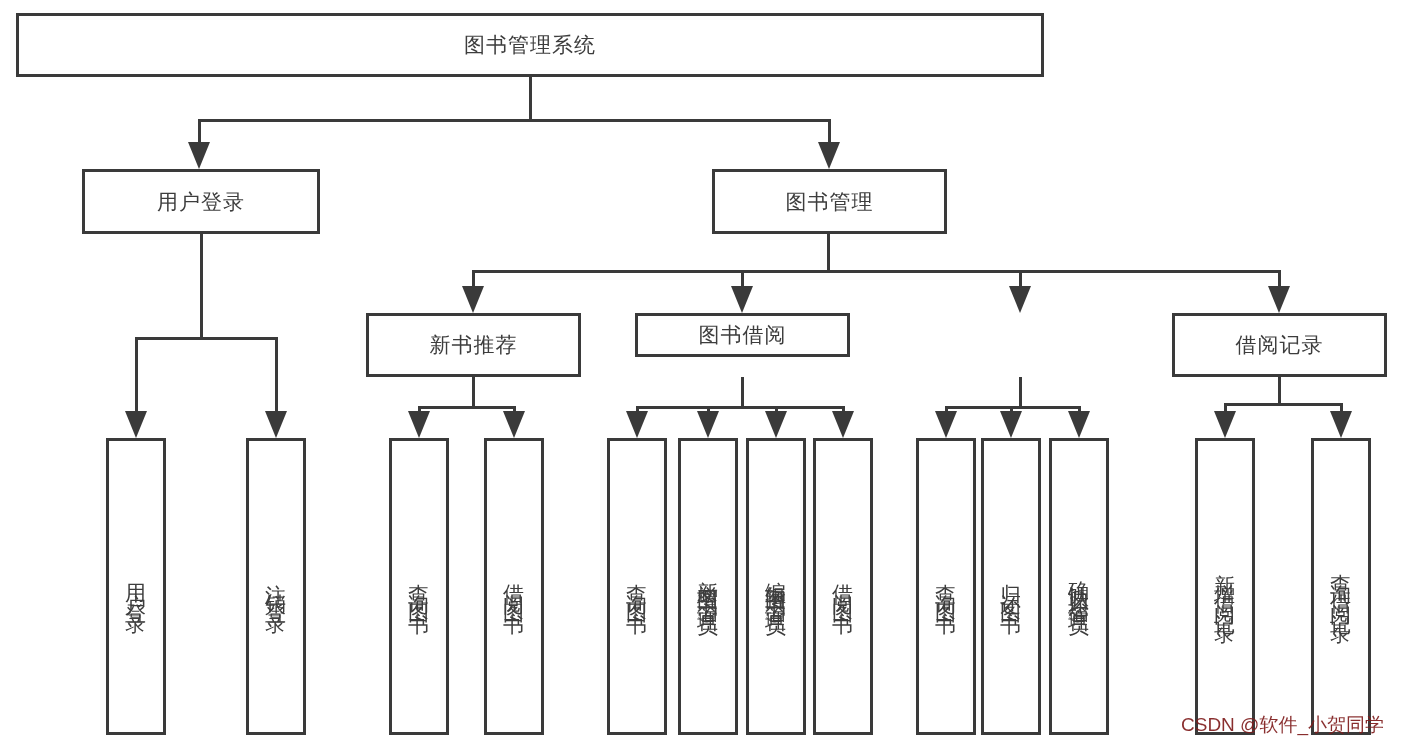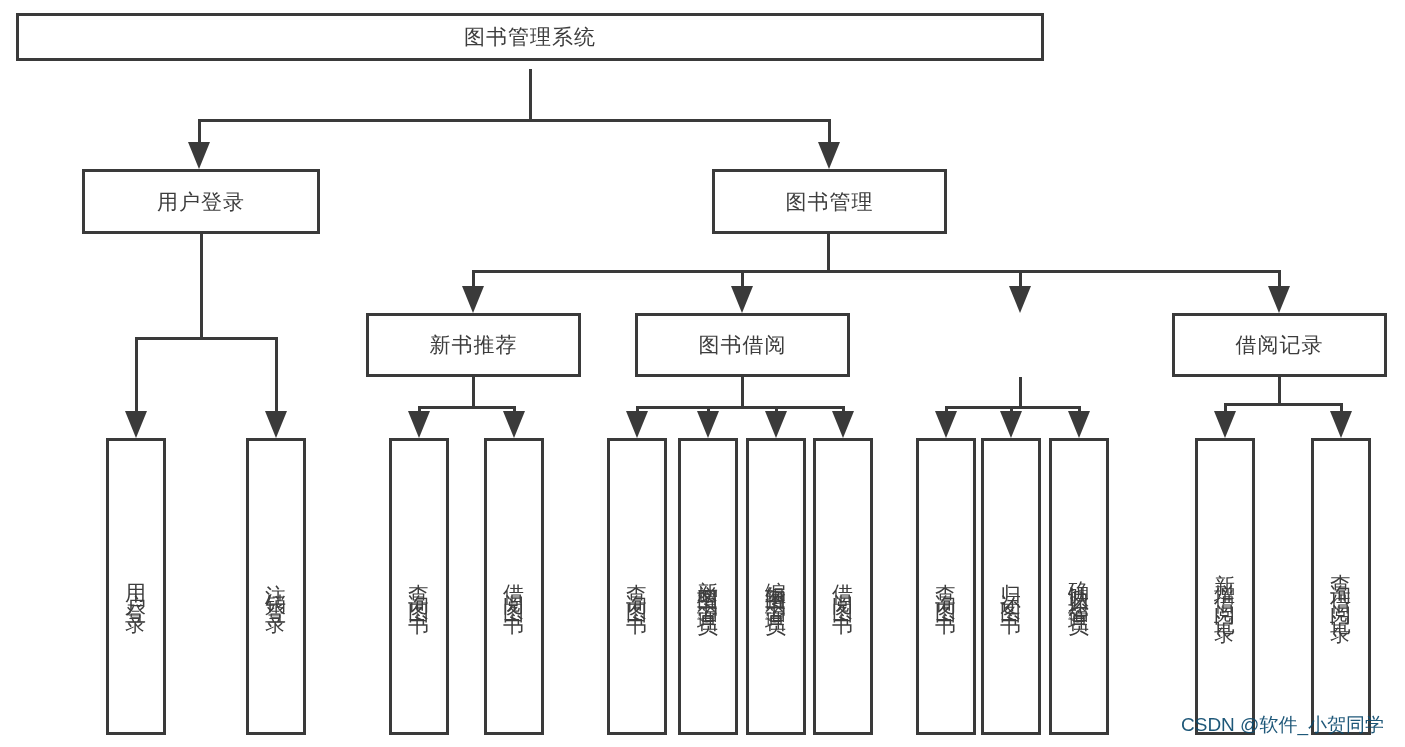--- a/index.html
+++ b/index.html
@@ -38,38 +38,38 @@
     border-left: 11px solid transparent;
     border-right: 11px solid transparent;
     border-top: 27px solid #3a3a3a;
     z-index: 1;
   }
   .watermark {
     position: absolute;
     left: 1181px;
     top: 712px;
     font-size: 19px;
-    color: #0c4a6e;
+    color: #7f1d1d;
     white-space: nowrap;
     z-index: 5;
     opacity: 0.92;
   }
 </style>
 </head>
 <body>
 
 <div class="canvas">
 
-  <div class="node hnode" style="left:16px; top:13px; width:1028px; height:48px;">图书管理系统</div>
+  <div class="node hnode" style="left:16px; top:13px; width:1028px; height:64px;">图书管理系统</div>
 
   <div class="node hnode" style="left:82px; top:169px; width:238px; height:65px;">用户登录</div>
   <div class="node hnode" style="left:712px; top:169px; width:235px; height:65px;font-family:Liberation Serif, serif;">图书管理</div>
 
   <div class="node hnode" style="left:366px; top:313px; width:215px; height:64px;">新书推荐</div>
-  <div class="node hnode" style="left:635px; top:313px; width:215px; height:64px;">图书借阅</div>
+  <div class="node hnode" style="left:635px; top:313px; width:215px; height:44px;">图书借阅</div>
   <div class="node hnode" style="left:1172px; top:313px; width:215px; height:64px;">借阅记录</div>
 
   <div class="node leaf" style="left:106px; top:438px; width:60px; height:297px;">用户登录</div>
   <div class="node leaf" style="left:246px; top:438px; width:60px; height:297px;">注销登录</div>
 
   <div class="node leaf" style="left:389px; top:438px; width:60px; height:297px;">查询图书</div>
   <div class="node leaf" style="left:484px; top:438px; width:60px; height:297px;">借阅图书</div>
 
   <div class="node leaf" style="left:607px; top:438px; width:60px; height:297px;">查询图书</div>
   <div class="node leaf tight" style="left:678px; top:438px; width:60px; height:297px;">新增图书（管理员）</div>

